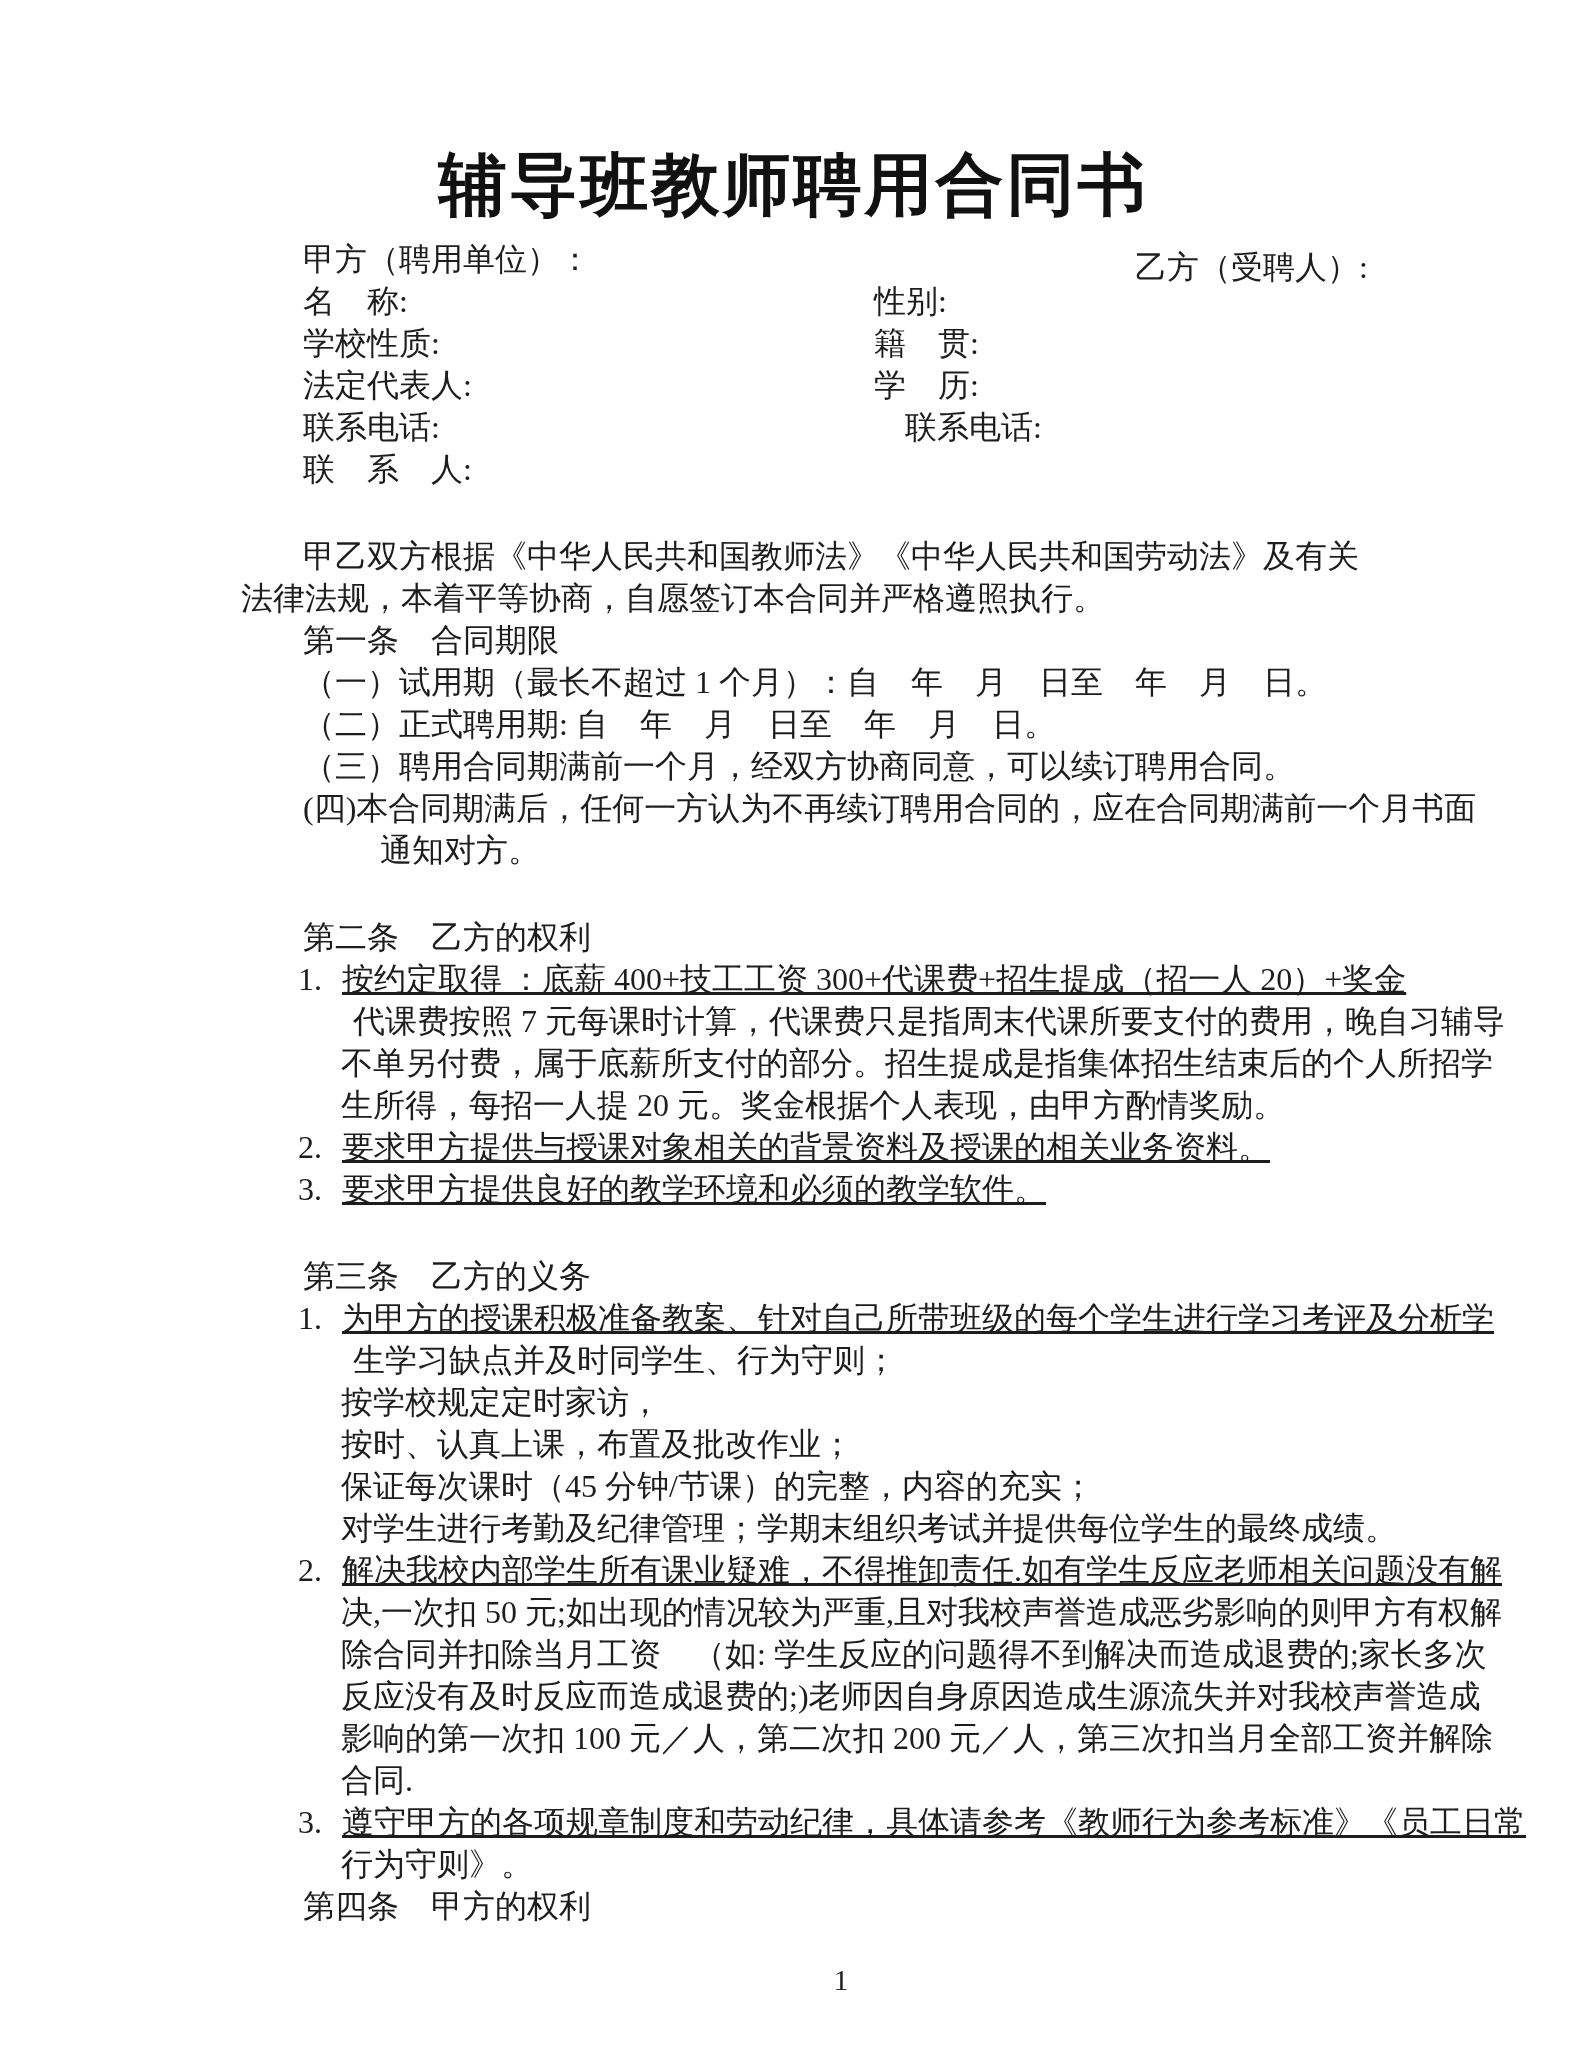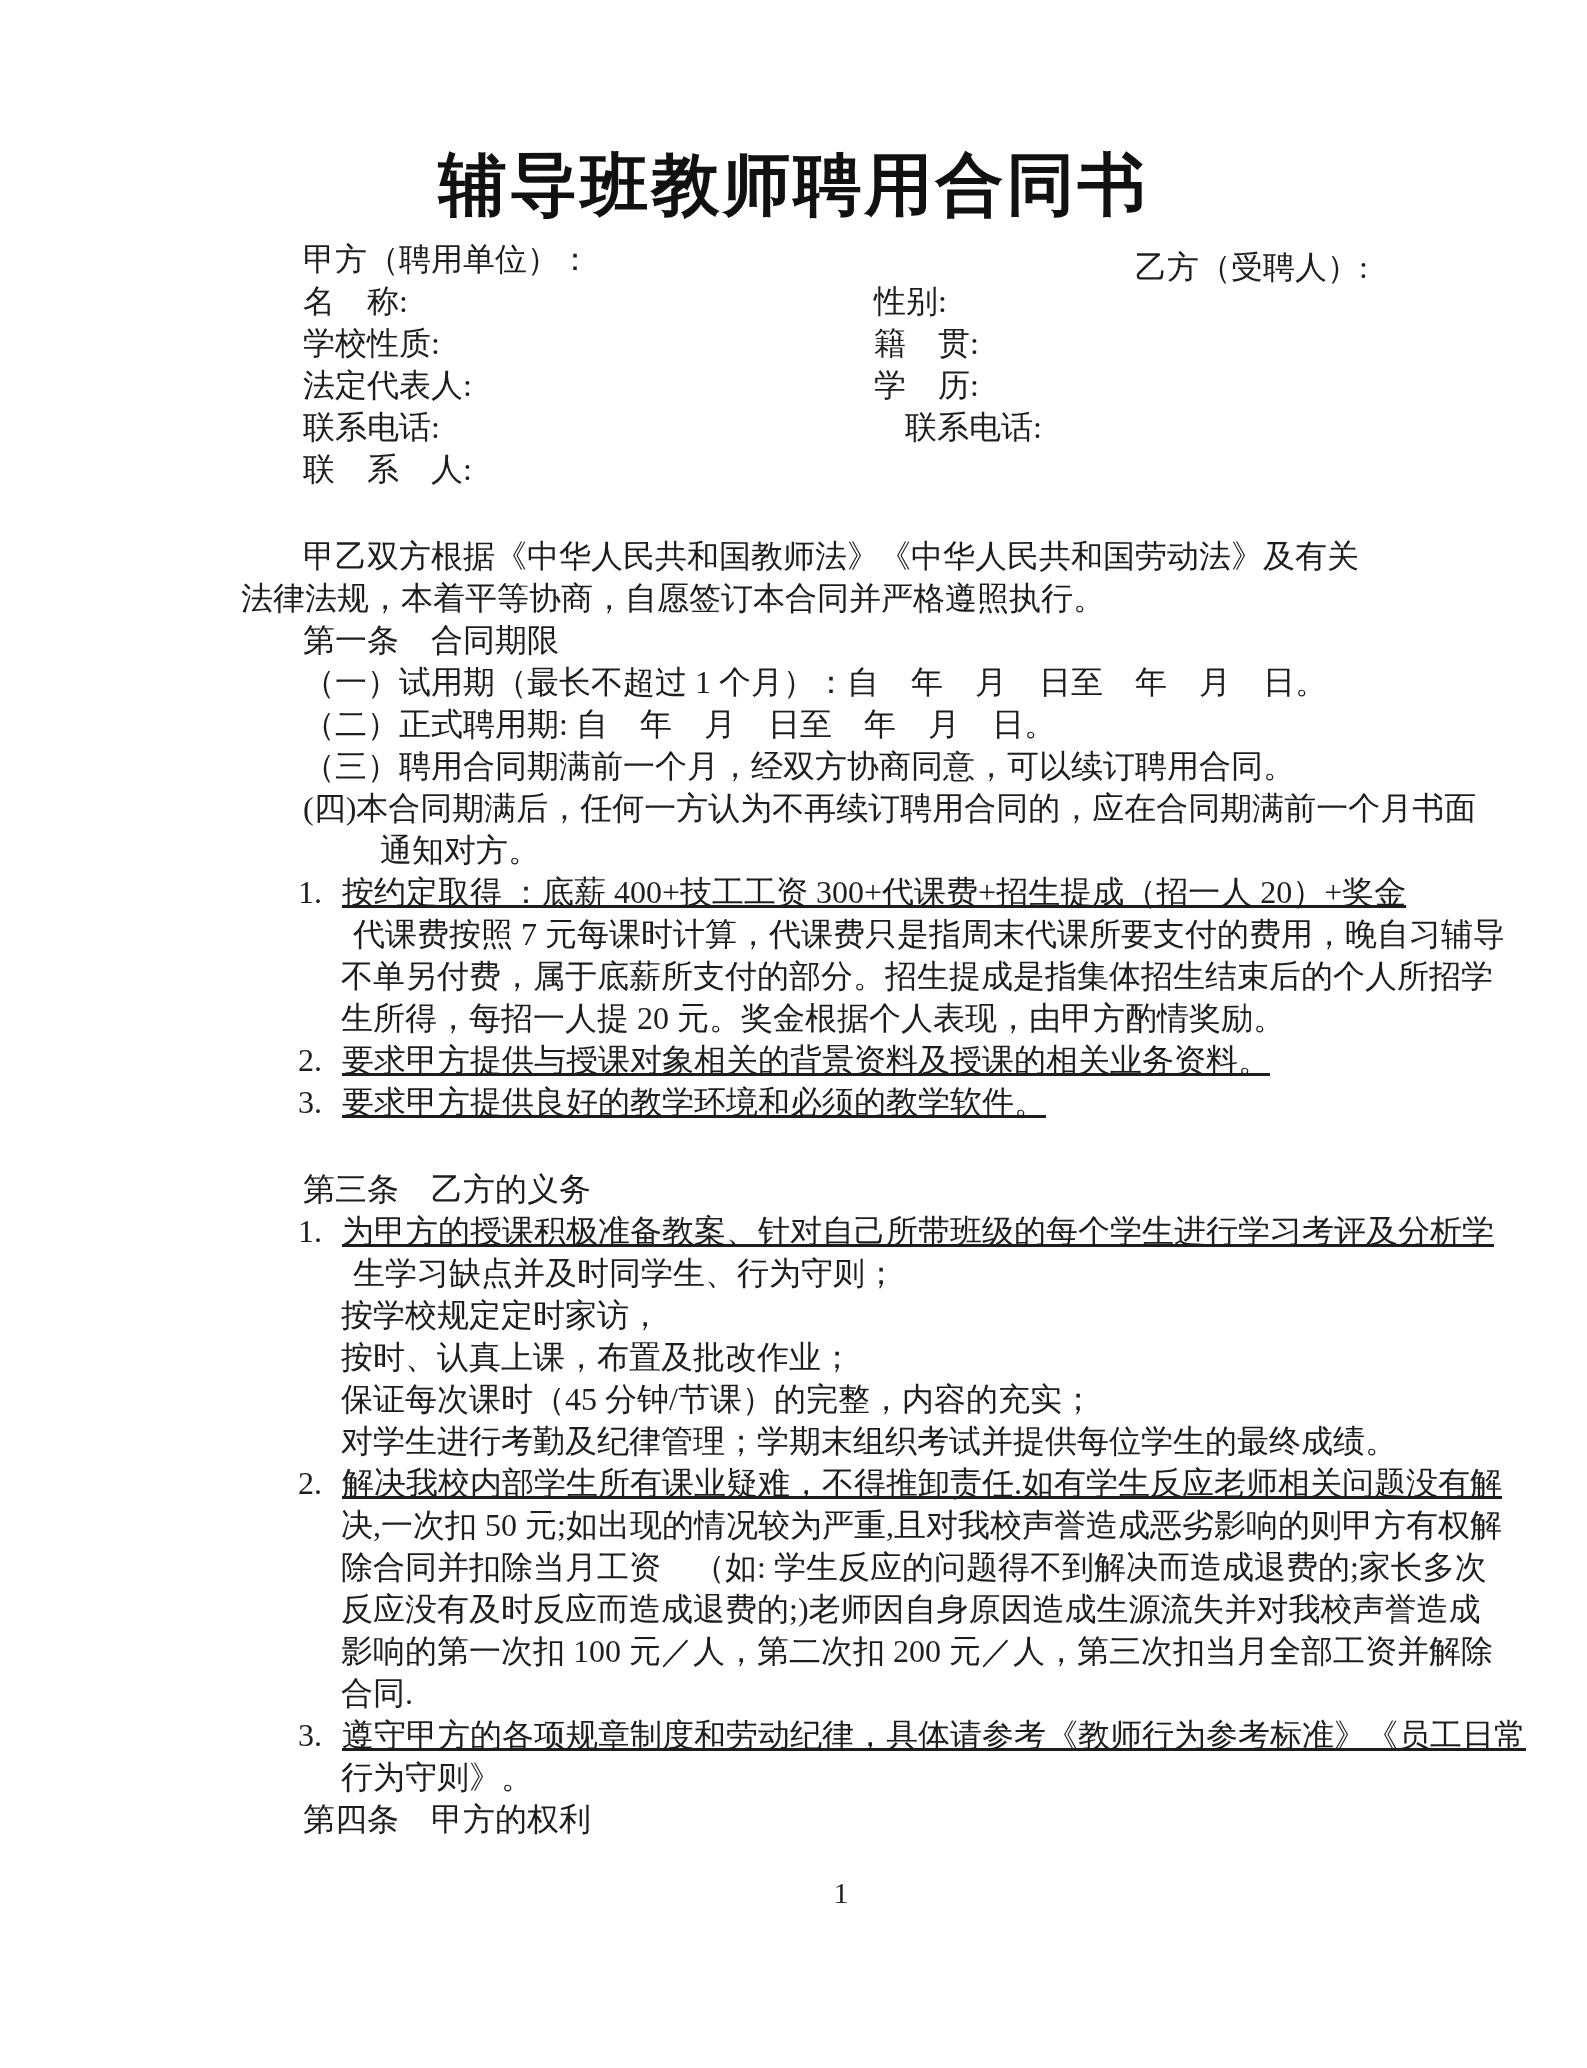--- a/index.html
+++ b/index.html
@@ -90,20 +90,21 @@
     <div class="ln i2 gap-above">甲乙双方根据《中华人民共和国教师法》《中华人民共和国劳动法》及有关</div>
     <div class="ln">法律法规，本着平等协商，自愿签订本合同并严格遵照执行。</div>
 
     <div class="ln i2">第一条　合同期限</div>
     <div class="ln i2">（一）试用期（最长不超过 1 个月）：自　年　月　日至　年　月　日。</div>
     <div class="ln i2">（二）正式聘用期: 自　年　月　日至　年　月　日。</div>
     <div class="ln i2">（三）聘用合同期满前一个月，经双方协商同意，可以续订聘用合同。</div>
     <div class="ln i2">(四)本合同期满后，任何一方认为不再续订聘用合同的，应在合同期满前一个月书面</div>
     <div class="ln c4">通知对方。</div>
 
+    <div class="ln i2 gap-above">第二条　乙方的权利</div>
     <div class="ln num-ln">
       <span class="num">1.</span><span>按约定取得 ：底薪 400+技工工资 300+代课费+招生提成（招一人 20）+奖金</span>
     </div>
     <div class="ln contp">代课费按照 7 元每课时计算，代课费只是指周末代课所要支付的费用，晚自习辅导</div>
     <div class="ln cont">不单另付费，属于底薪所支付的部分。招生提成是指集体招生结束后的个人所招学</div>
     <div class="ln cont">生所得，每招一人提 20 元。奖金根据个人表现，由甲方酌情奖励。</div>
     <div class="ln num-ln">
       <span class="num">2.</span><span>要求甲方提供与授课对象相关的背景资料及授课的相关业务资料。</span>
     </div>
     <div class="ln num-ln">

